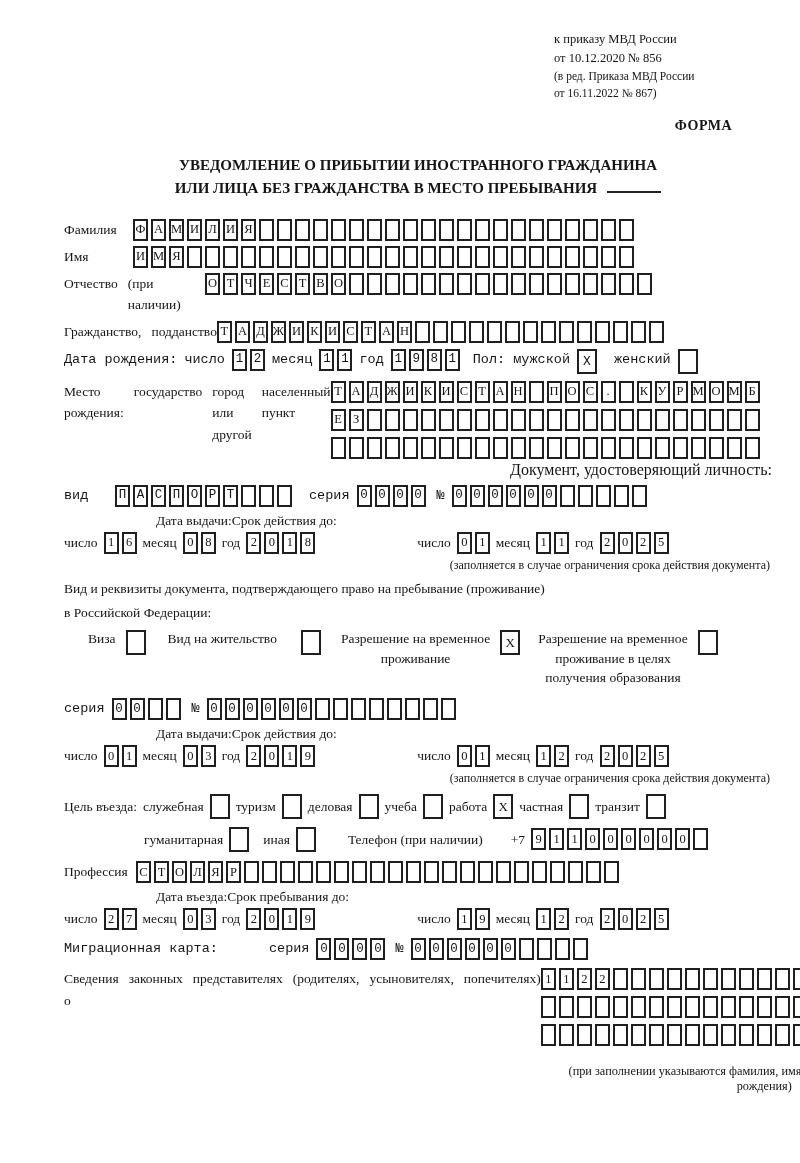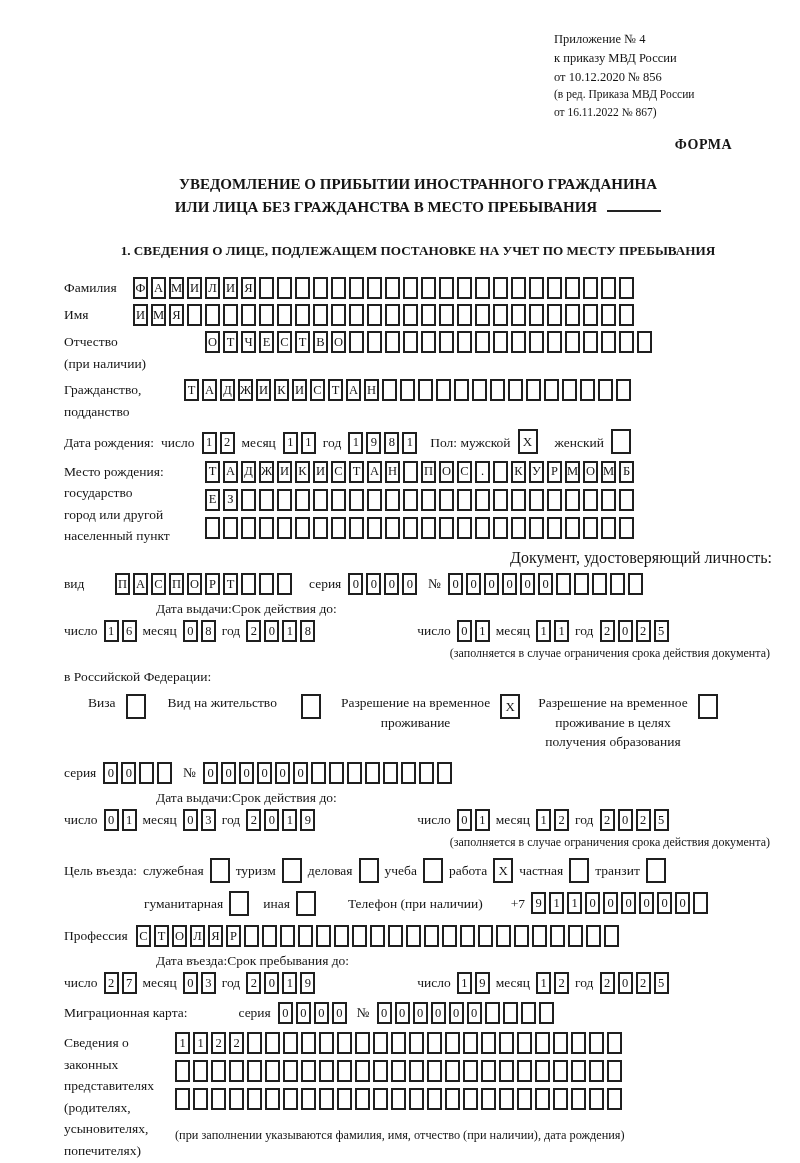--- a/index.html
+++ b/index.html
@@ -17,42 +17,42 @@
   .forma { text-align:right; font-weight:bold; font-size:14px; margin:16px 40px 16px 0; letter-spacing:.5px; }
 
   .title { text-align:center; font-weight:bold; font-size:15px; line-height:1.55; margin-top:20px; }
   .blank-line { display:inline-block; width:54px; border-bottom:2px solid #222; margin-left:10px; vertical-align:baseline; height:12px; }
 
   .section-title { text-align:center; font-weight:bold; font-size:13.2px; margin-top:24px; }
 
   
   .row { display:flex; align-items:flex-start; margin-top:5px; }
   .lbl { font-size:13.5px; line-height:1.6; white-space:nowrap; }
-  .lbl-col { display:flex; flex-direction:column; font-size:13.5px; line-height:1.6; }
+  .lbl-col { display:flex; flex-direction:row; font-size:13.5px; line-height:1.6;gap:10px; }
   .w69  { flex:0 0 69px; }
   .w120 { flex:0 0 120px; }
   .w141 { flex:0 0 141px; }
   .w111 { flex:0 0 111px; }
   .w44  { flex:0 0 44px; }
   .w72  { flex:0 0 72px; }
   .col { display:flex; flex-direction:column; gap:6px; }
 
   
   .cells { display:inline-flex; gap:3px; flex:none; }
   .cell {
     width:15px; height:22px; flex:none;
     border:2px solid #1f1f1f; background:#fff;
     display:flex; align-items:center; justify-content:center;
     font-size:12.5px; line-height:1;
   }
   .cb .cell { width:20px; height:25px; font-size:13px; }
 
   .center-bold { text-align:right; font-weight:normal; font-size:16px; margin-top:8px; }
 
-  .inline-row { display:flex; align-items:flex-end; flex-wrap:nowrap; margin-top:6px; }
+  .inline-row { display:flex; align-items:flex-start; flex-wrap:nowrap; margin-top:6px;font-family:Liberation Mono, monospace; }
   .inline-row > * { margin-right:7px; }
 
   .date-heads { display:flex; font-size:13.5px; margin-top:6px; }
   .dh1 { margin-left:92px; }
   .dh2 { }
   .date-pair { display:flex; align-items:center; margin-top:3px; }
   .date-group { display:flex; align-items:center; }
   .date-group > * { margin-right:6px; }
   .dg2 { margin-left:96px; }
 
@@ -69,37 +69,35 @@
   .indent { margin-left:80px;text-align:center; }
 
   .bottom-note { font-size:12.3px; margin-top:12px; text-align:center; }
 </style>
 </head>
 <body>
 
 <div class="page">
 
   <div class="ref-block">
-    <div>Приложение № 4</div>
     <div>к приказу МВД России</div>
     <div>от 10.12.2020 № 856</div>
     <div class="ref-sub">(в ред. Приказа МВД России</div>
     <div class="ref-sub">от 16.11.2022 № 867)</div>
   </div>
 
   <div class="forma">ФОРМА</div>
 
   <div class="title">
     <div>УВЕДОМЛЕНИЕ О ПРИБЫТИИ ИНОСТРАННОГО ГРАЖДАНИНА</div>
     <div>
       <span>ИЛИ ЛИЦА БЕЗ ГРАЖДАНСТВА В МЕСТО ПРЕБЫВАНИЯ</span><span class="blank-line"></span>
     </div>
   </div>
 
-  <div class="section-title">1. СВЕДЕНИЯ О ЛИЦЕ, ПОДЛЕЖАЩЕМ ПОСТАНОВКЕ НА УЧЕТ ПО МЕСТУ ПРЕБЫВАНИЯ</div>
 
   <div class="row" style="margin-top:18px">
     <span class="lbl w69">Фамилия</span>
     <span class="cells">
         <span class="cell">Ф</span>
         <span class="cell">А</span>
         <span class="cell">М</span>
         <span class="cell">И</span>
         <span class="cell">Л</span>
         <span class="cell">И</span>
@@ -427,20 +425,21 @@
           <span class="cell">2</span>
           <span class="cell">0</span>
           <span class="cell">2</span>
           <span class="cell">5</span>
         </span>
     </span>
   </div>
   <div class="note-right">(заполняется в случае ограничения срока действия документа)</div>
 
   <div class="para">
+    <div>Вид и реквизиты документа, подтверждающего право на пребывание (проживание)</div>
     <div>в Российской Федерации:</div>
   </div>
 
   <div class="visa-row">
     <span class="opt">Виза</span>
     <span class="cells cb">
         <span class="cell"></span>
       </span>
     <span class="opt" style="margin-left:12px">Вид на жительство</span>
     <span class="cells cb" style="margin-left:14px">

